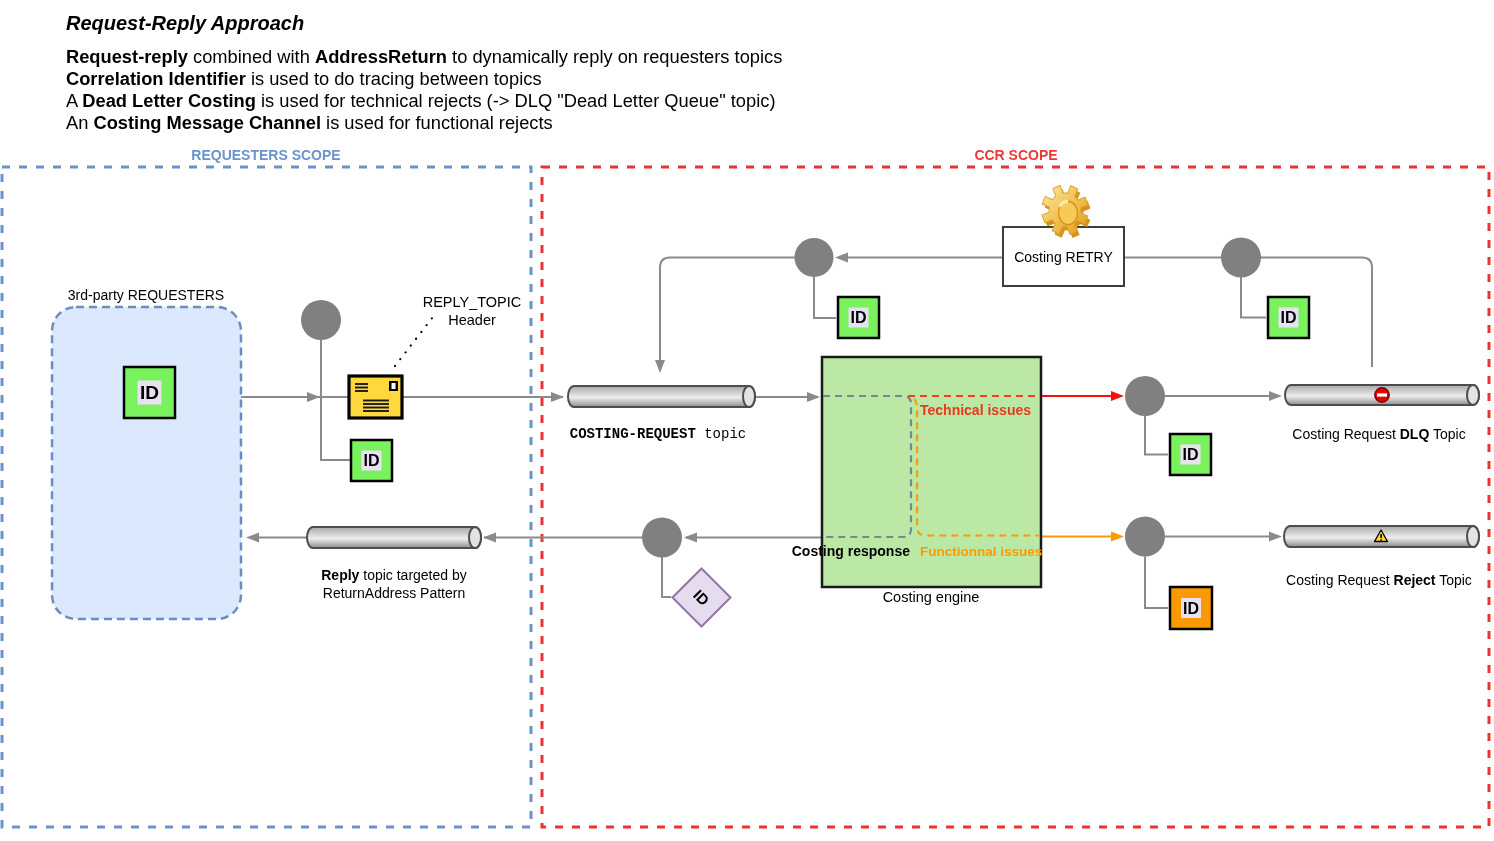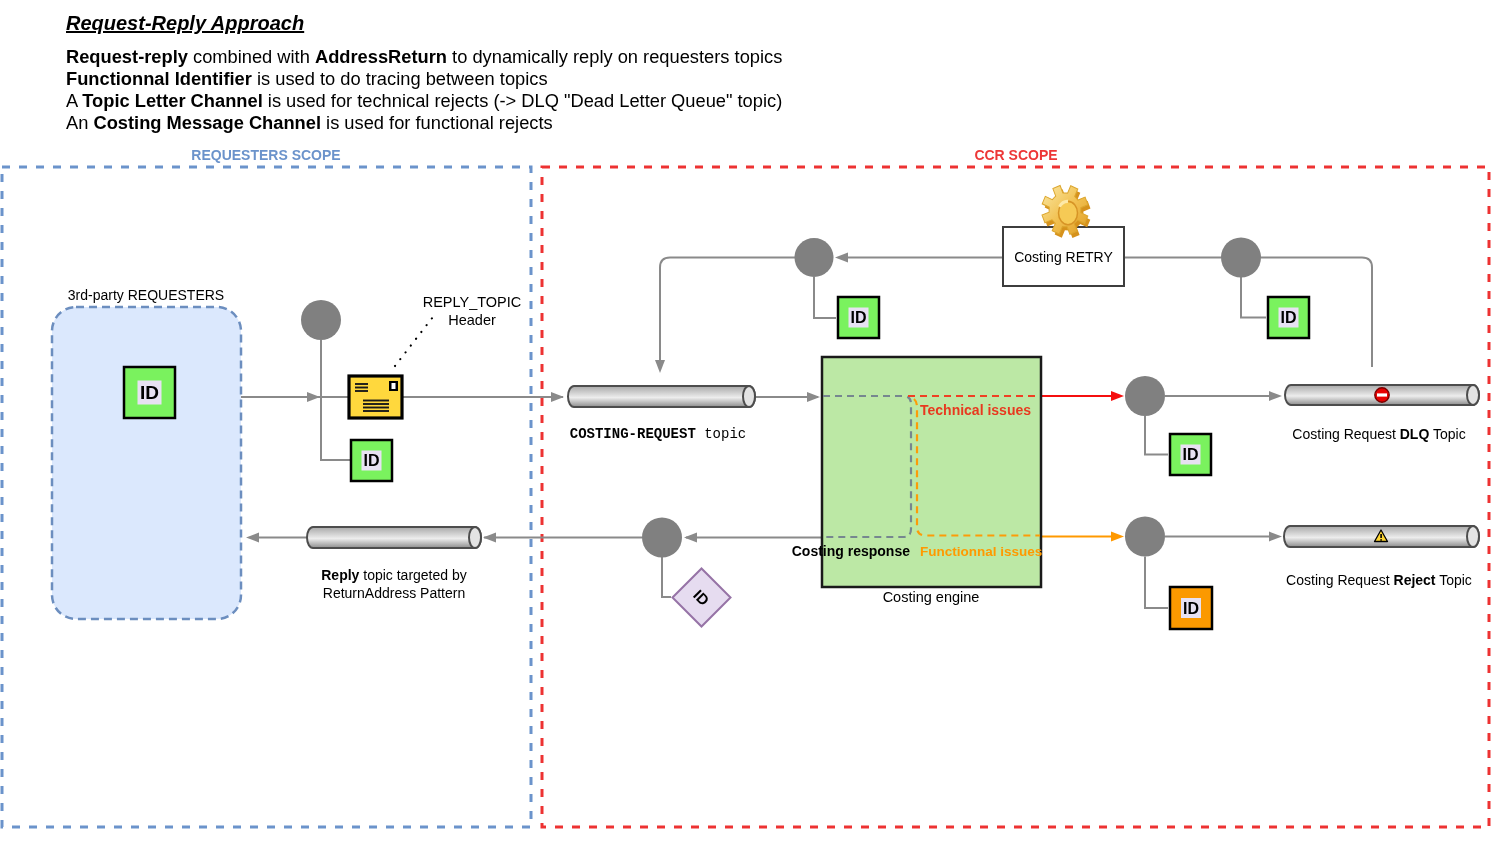--- a/index.html
+++ b/index.html
@@ -1,18 +1,18 @@
 <!DOCTYPE html>
 <html><head><meta charset="utf-8">
 <style>
 html,body{margin:0;padding:0;background:#fff;}
 #page{position:relative;width:1494px;height:841px;font-family:"Liberation Sans",sans-serif;overflow:hidden;}
 #dg{position:absolute;left:0;top:0;}
 #hdr{position:absolute;left:66px;top:12px;color:#000;}
-#hdr h1{font-size:20px;font-style:italic;font-weight:bold;text-decoration:underline;margin:0 0 11px 0;}
+#hdr h1{font-size:20px;font-style:italic;font-weight:bold;margin:0 0 11px 0;}
 #hdr p{font-size:18.3px;line-height:22px;margin:0;}
 </style></head>
 <body>
 <div id="page">
 <svg id="dg" width="1494" height="841" viewBox="0 0 1494 841" xmlns="http://www.w3.org/2000/svg" font-family="'Liberation Sans', sans-serif">
 
 <defs>
 <linearGradient id="cyl" x1="0" y1="0" x2="0" y2="1">
  <stop offset="0" stop-color="#a8a8a8"></stop>
  <stop offset="0.55" stop-color="#ededed"></stop>
@@ -135,17 +135,17 @@
 <text x="931" y="602" font-size="14.5" fill="#000" text-anchor="middle">Costing engine</text>
 <text x="1063.5" y="262" font-size="14" fill="#000" text-anchor="middle">Costing RETRY</text>
 <text x="1379" y="439" font-size="14" fill="#000" text-anchor="middle"><tspan>Costing Request </tspan><tspan font-weight="bold">DLQ</tspan><tspan> Topic</tspan></text>
 <text x="1379" y="585" font-size="14" fill="#000" text-anchor="middle"><tspan>Costing Request </tspan><tspan font-weight="bold">Reject</tspan><tspan> Topic</tspan></text>
 <text x="394" y="580" font-size="14" fill="#000" text-anchor="middle"><tspan font-weight="bold">Reply</tspan><tspan> topic targeted by</tspan></text>
 <text x="394" y="598" font-size="14" fill="#000" text-anchor="middle">ReturnAddress Pattern</text>
 </svg>
 <div id="hdr">
 <h1>Request-Reply Approach</h1>
 <p><b>Request-reply</b> combined with <b>AddressReturn</b> to dynamically reply on requesters topics<br>
-<b>Functionnal Identifier</b> is used to do tracing between topics<br>
-A <b>Topic Letter Channel</b> is used for technical rejects (-&gt; DLQ "Dead Letter Queue" topic)<br>
+<b>Correlation Identifier</b> is used to do tracing between topics<br>
+A <b>Dead Letter Costing</b> is used for technical rejects (-&gt; DLQ "Dead Letter Queue" topic)<br>
 An <b>Costing Message Channel</b> is used for functional rejects</p>
 </div>
 </div>
 
 </body></html>

